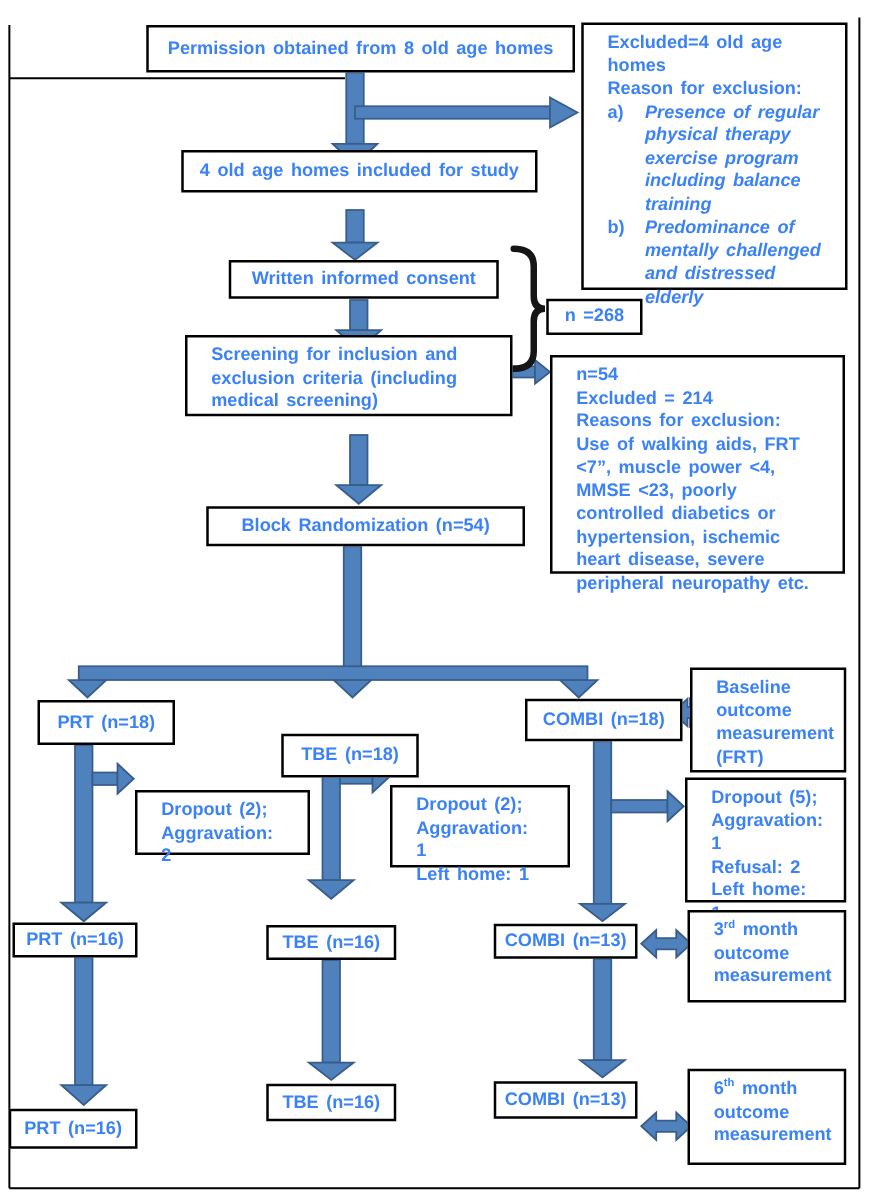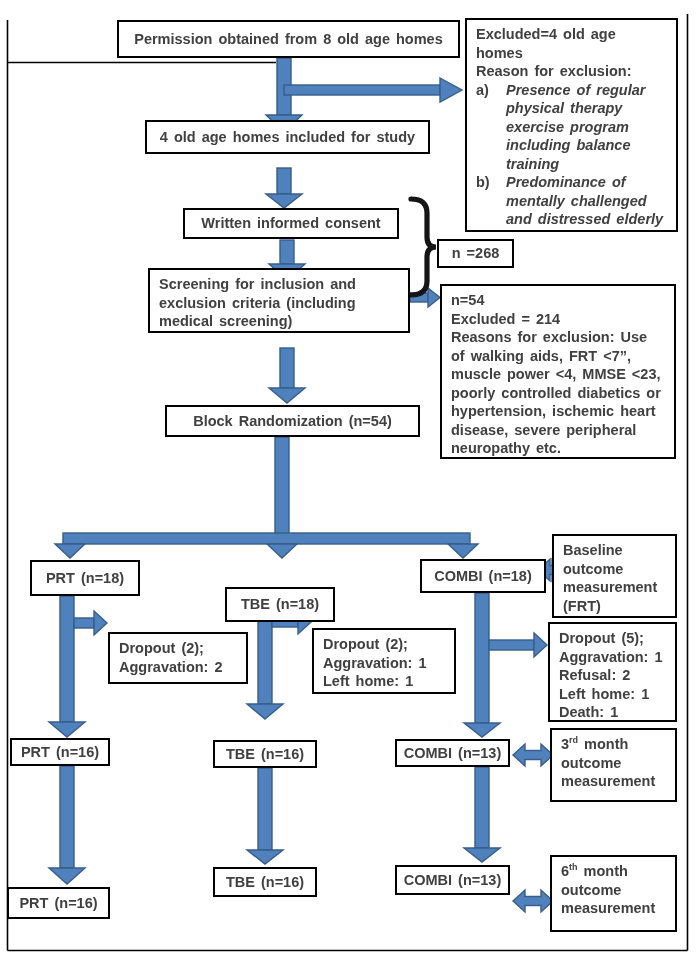--- a/index.html
+++ b/index.html
@@ -3,24 +3,24 @@
 <meta charset="utf-8">
 <style>
   html,body{margin:0;padding:0;background:#fff;}
   #canvas{
     position:relative;width:696px;height:962px;background:#ffffff;overflow:hidden;
     font-family:"Liberation Sans","DejaVu Sans",sans-serif;color:#000;
   }
   #arrow-layer{position:absolute;left:0;top:0;}
   .box{
     position:absolute;background:#fff;border:2px solid #000;box-sizing:border-box;
-    font-weight:700;font-size:14.5px;line-height:1.28;word-spacing:2px;color:#404040;
+    font-weight:700;font-size:14.5px;line-height:1.28;word-spacing:2px;color:#3b82f6;
   }
   .center{display:flex;align-items:center;justify-content:center;text-align:center;white-space:nowrap;}
-  .pad{padding:5px 9px;}
+  .pad{padding:5px 19px;}
   .li{display:flex;}
   .li .marker{flex:none;width:30px;}
   .li .txt{flex:1;font-style:italic;}
   sup{font-size:0.62em;vertical-align:super;line-height:0;}
   .arrow{fill:#4f81bd;stroke:#385d8a;stroke-width:1.4;}
   .frame{stroke:#000;stroke-width:1.6;}
   .brace{fill:none;stroke:#151515;stroke-width:5.2;stroke-linecap:round;}
 </style>
 </head>
 <body>

